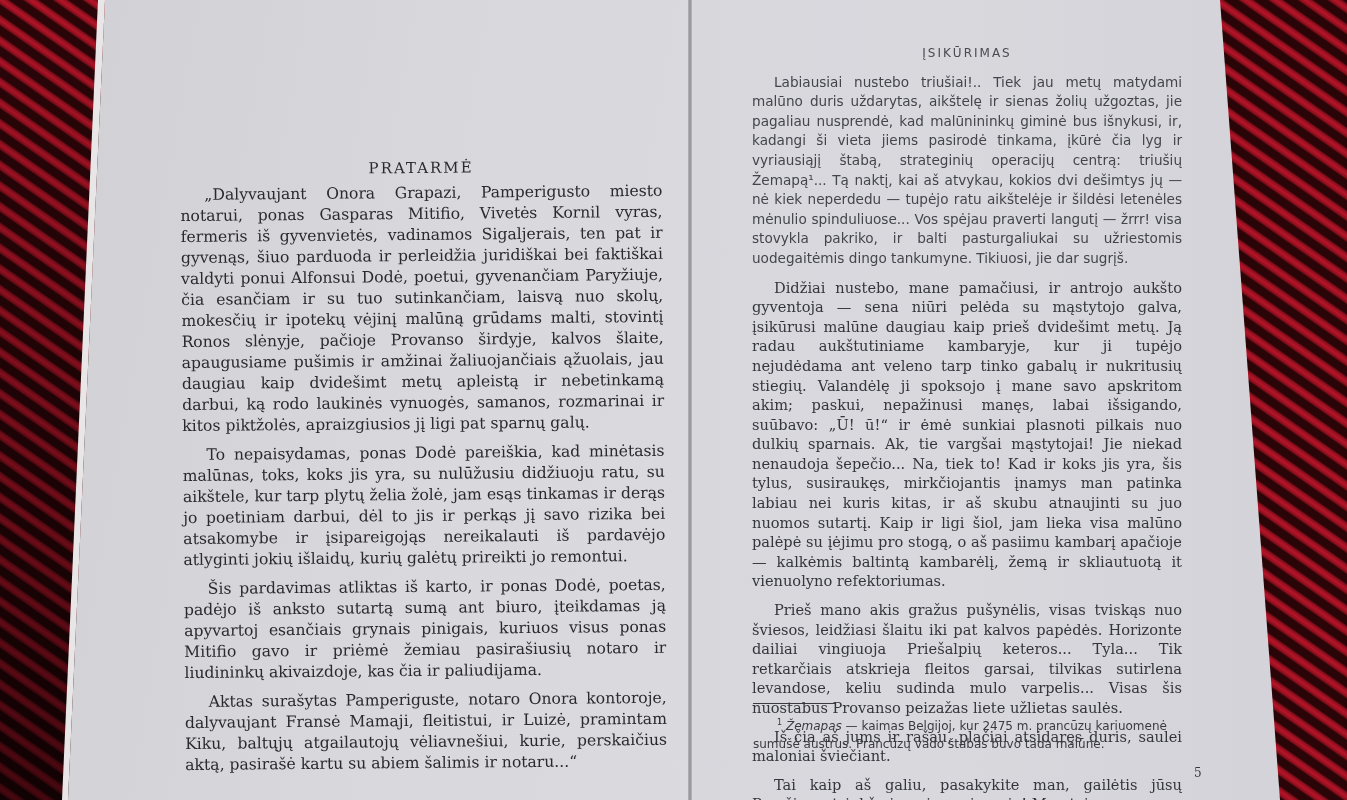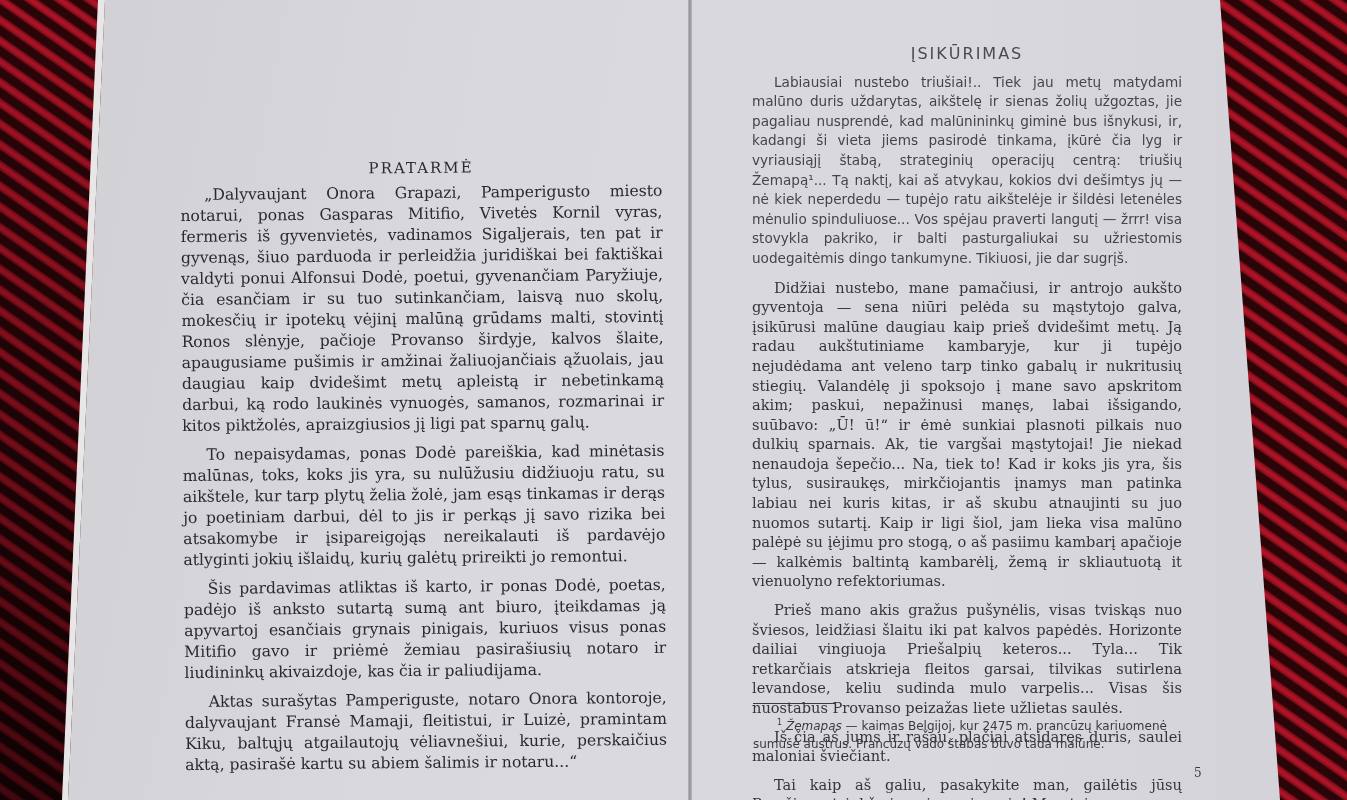--- a/index.html
+++ b/index.html
@@ -48,21 +48,21 @@
     .heading-left {
       text-align: center; letter-spacing: 2px; font-size: 15px; margin-bottom: 4px; text-indent: 0;
     }
     .text-right {
       position: absolute; left: 752px; top: 44px; width: 430px;
       color: #35363c; font-size: 14.6px; line-height: 19.6px;
       text-align: justify;
     }
     .text-right p { margin: 9px 0 2px 0; text-indent: 22px; }
     .heading-right {
-      text-align: center; letter-spacing: 2px; font-size: 16px; margin-bottom: 4px;
+      text-align: center; letter-spacing: 2px; font-size: 12px; margin-bottom: 4px;
       font-family: "DejaVu Sans", sans-serif; color: #4a4a50;
     }
     .faded { font-family: "DejaVu Sans", sans-serif; color: #44454b; font-size: 13.6px; }
     .footnote-rule {
       position: absolute; left: 753px; top: 703px; width: 82px; height: 1px; background: #3a3a40;
     }
     .footnote {
       position: absolute; left: 753px; top: 714px; width: 420px;
       font-family: "DejaVu Sans", sans-serif; font-size: 12px; line-height: 18px; color: #3a3a40;
     }

